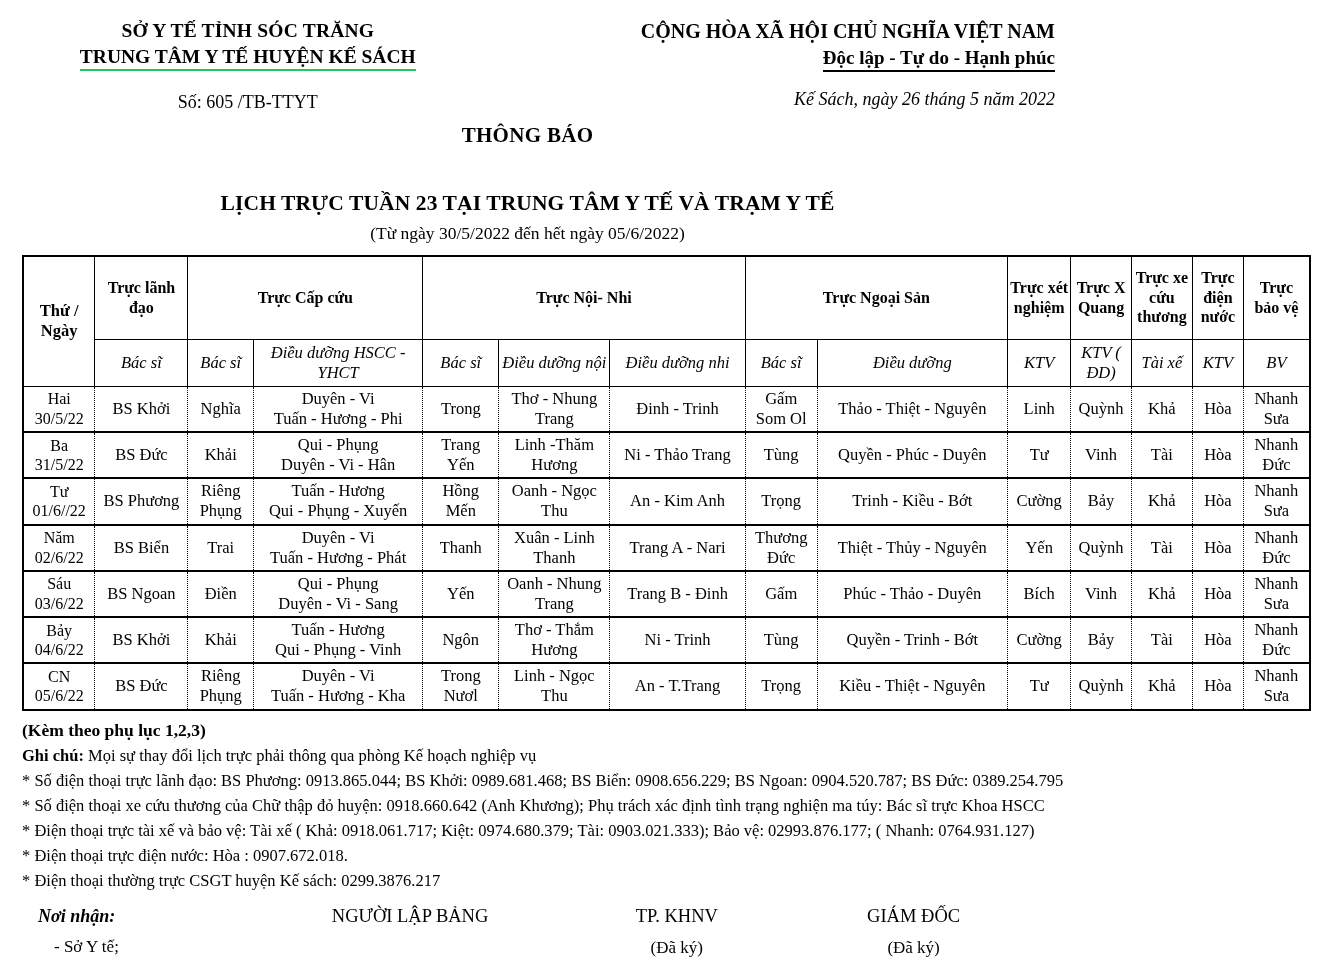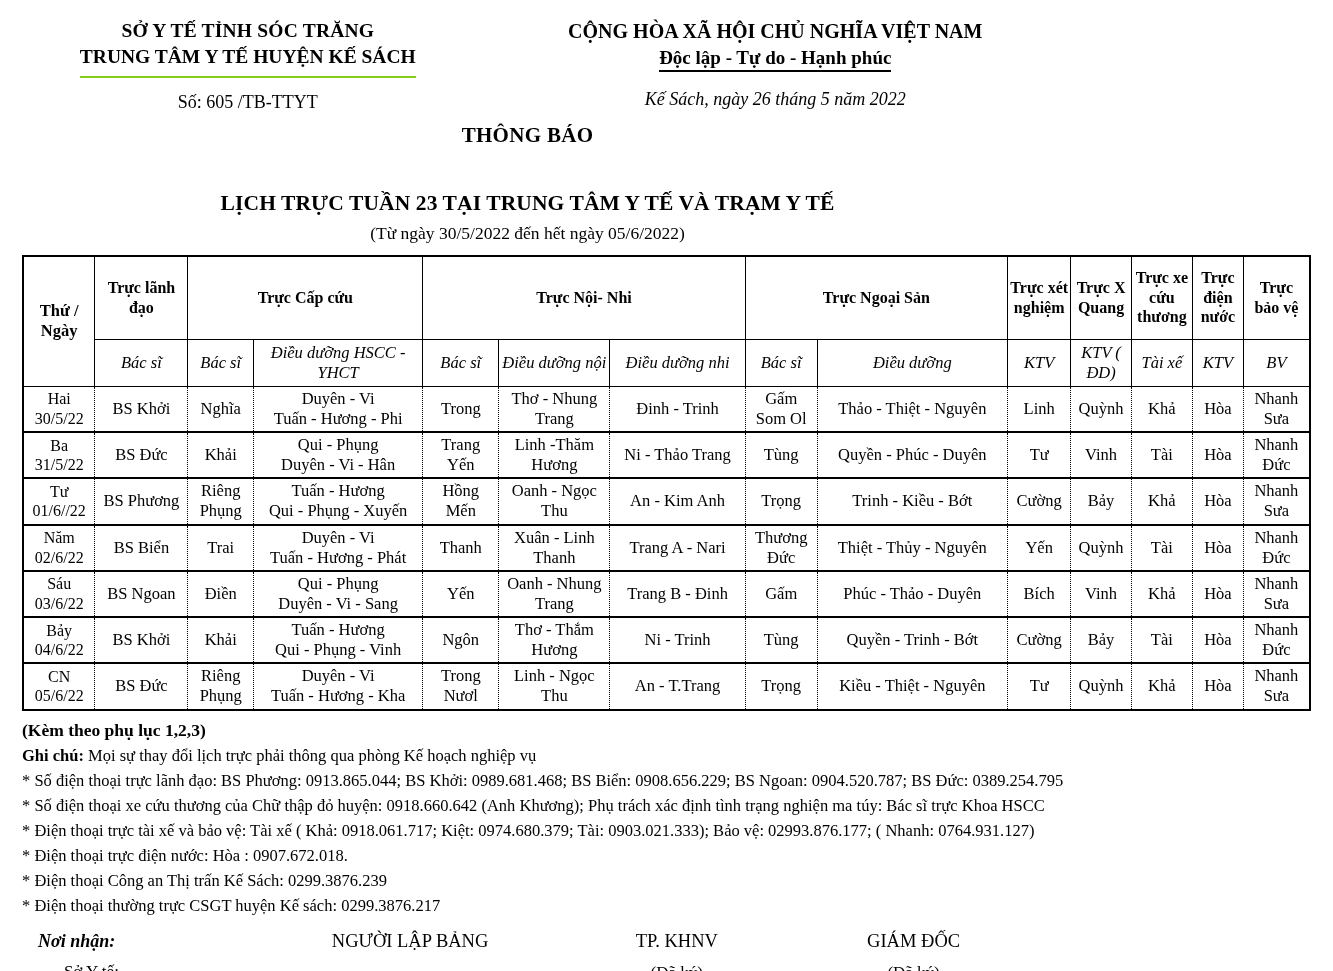--- a/index.html
+++ b/index.html
@@ -25,36 +25,36 @@
   .doc-header {
     display: flex;
     padding-top: 18px;
   }
   .hdr-left {
     width: 620px;
     text-align: center;
   }
   .hdr-right {
     width: 700px;
-    text-align: center;
+    text-align: right;
   }
   .org-line1 {
     font-size: 19.5px;
     font-weight: bold;
     letter-spacing: 0.2px;
     line-height: 1.35;
   }
   .org-line2 {
     font-size: 19.5px;
     font-weight: bold;
     line-height: 1.35;
   }
   .org-line2 span.ul {
-    border-bottom: 2px solid #84cc16;
-    padding-bottom: 9px;
+    border-bottom: 2px solid #22c55e;
+    padding-bottom: 2px;
   }
   .doc-number {
     font-size: 18px;
     margin-top: 20px;
     line-height: 1.3;
   }
   .nation-line1 {
     font-size: 20px;
     font-weight: bold;
     line-height: 1.35;
@@ -514,21 +514,20 @@
   </div>
 
   <div class="notes">
     <div class="attach">(Kèm theo phụ lục 1,2,3)</div>
     <div class="note-line"><b>Ghi chú:</b><span> Mọi sự thay đổi lịch trực phải thông qua phòng Kế hoạch nghiệp vụ</span></div>
     <div id="note-lines">
         <div class="note-line">* Số điện thoại trực lãnh đạo: BS Phương: 0913.865.044; BS Khởi:  0989.681.468; BS Biển: 0908.656.229; BS Ngoan: 0904.520.787; BS Đức: 0389.254.795</div>
         <div class="note-line">* Số điện thoại xe cứu thương của Chữ thập đỏ huyện: 0918.660.642 (Anh Khương); Phụ trách xác định tình trạng nghiện ma túy: Bác sĩ trực Khoa HSCC</div>
         <div class="note-line">* Điện thoại trực tài xế và bảo vệ: Tài  xế ( Khả: 0918.061.717;   Kiệt: 0974.680.379; Tài: 0903.021.333);  Bảo vệ: 02993.876.177; ( Nhanh: 0764.931.127)</div>
         <div class="note-line">* Điện thoại trực điện nước: Hòa : 0907.672.018.</div>
-        <div class="note-line">* Điện thoại Công an Thị trấn Kế Sách: 0299.3876.239</div>
         <div class="note-line">* Điện thoại thường trực CSGT huyện Kế sách: 0299.3876.217</div>
       </div>
   </div>
 
   <div class="sig-area">
     <div class="sig-cols">
       <div class="col-recv">
         <div class="recv-title">Nơi nhận:</div>
         <div id="recv-list">
             <div class="recv-item">- Sở Y tế;</div>

